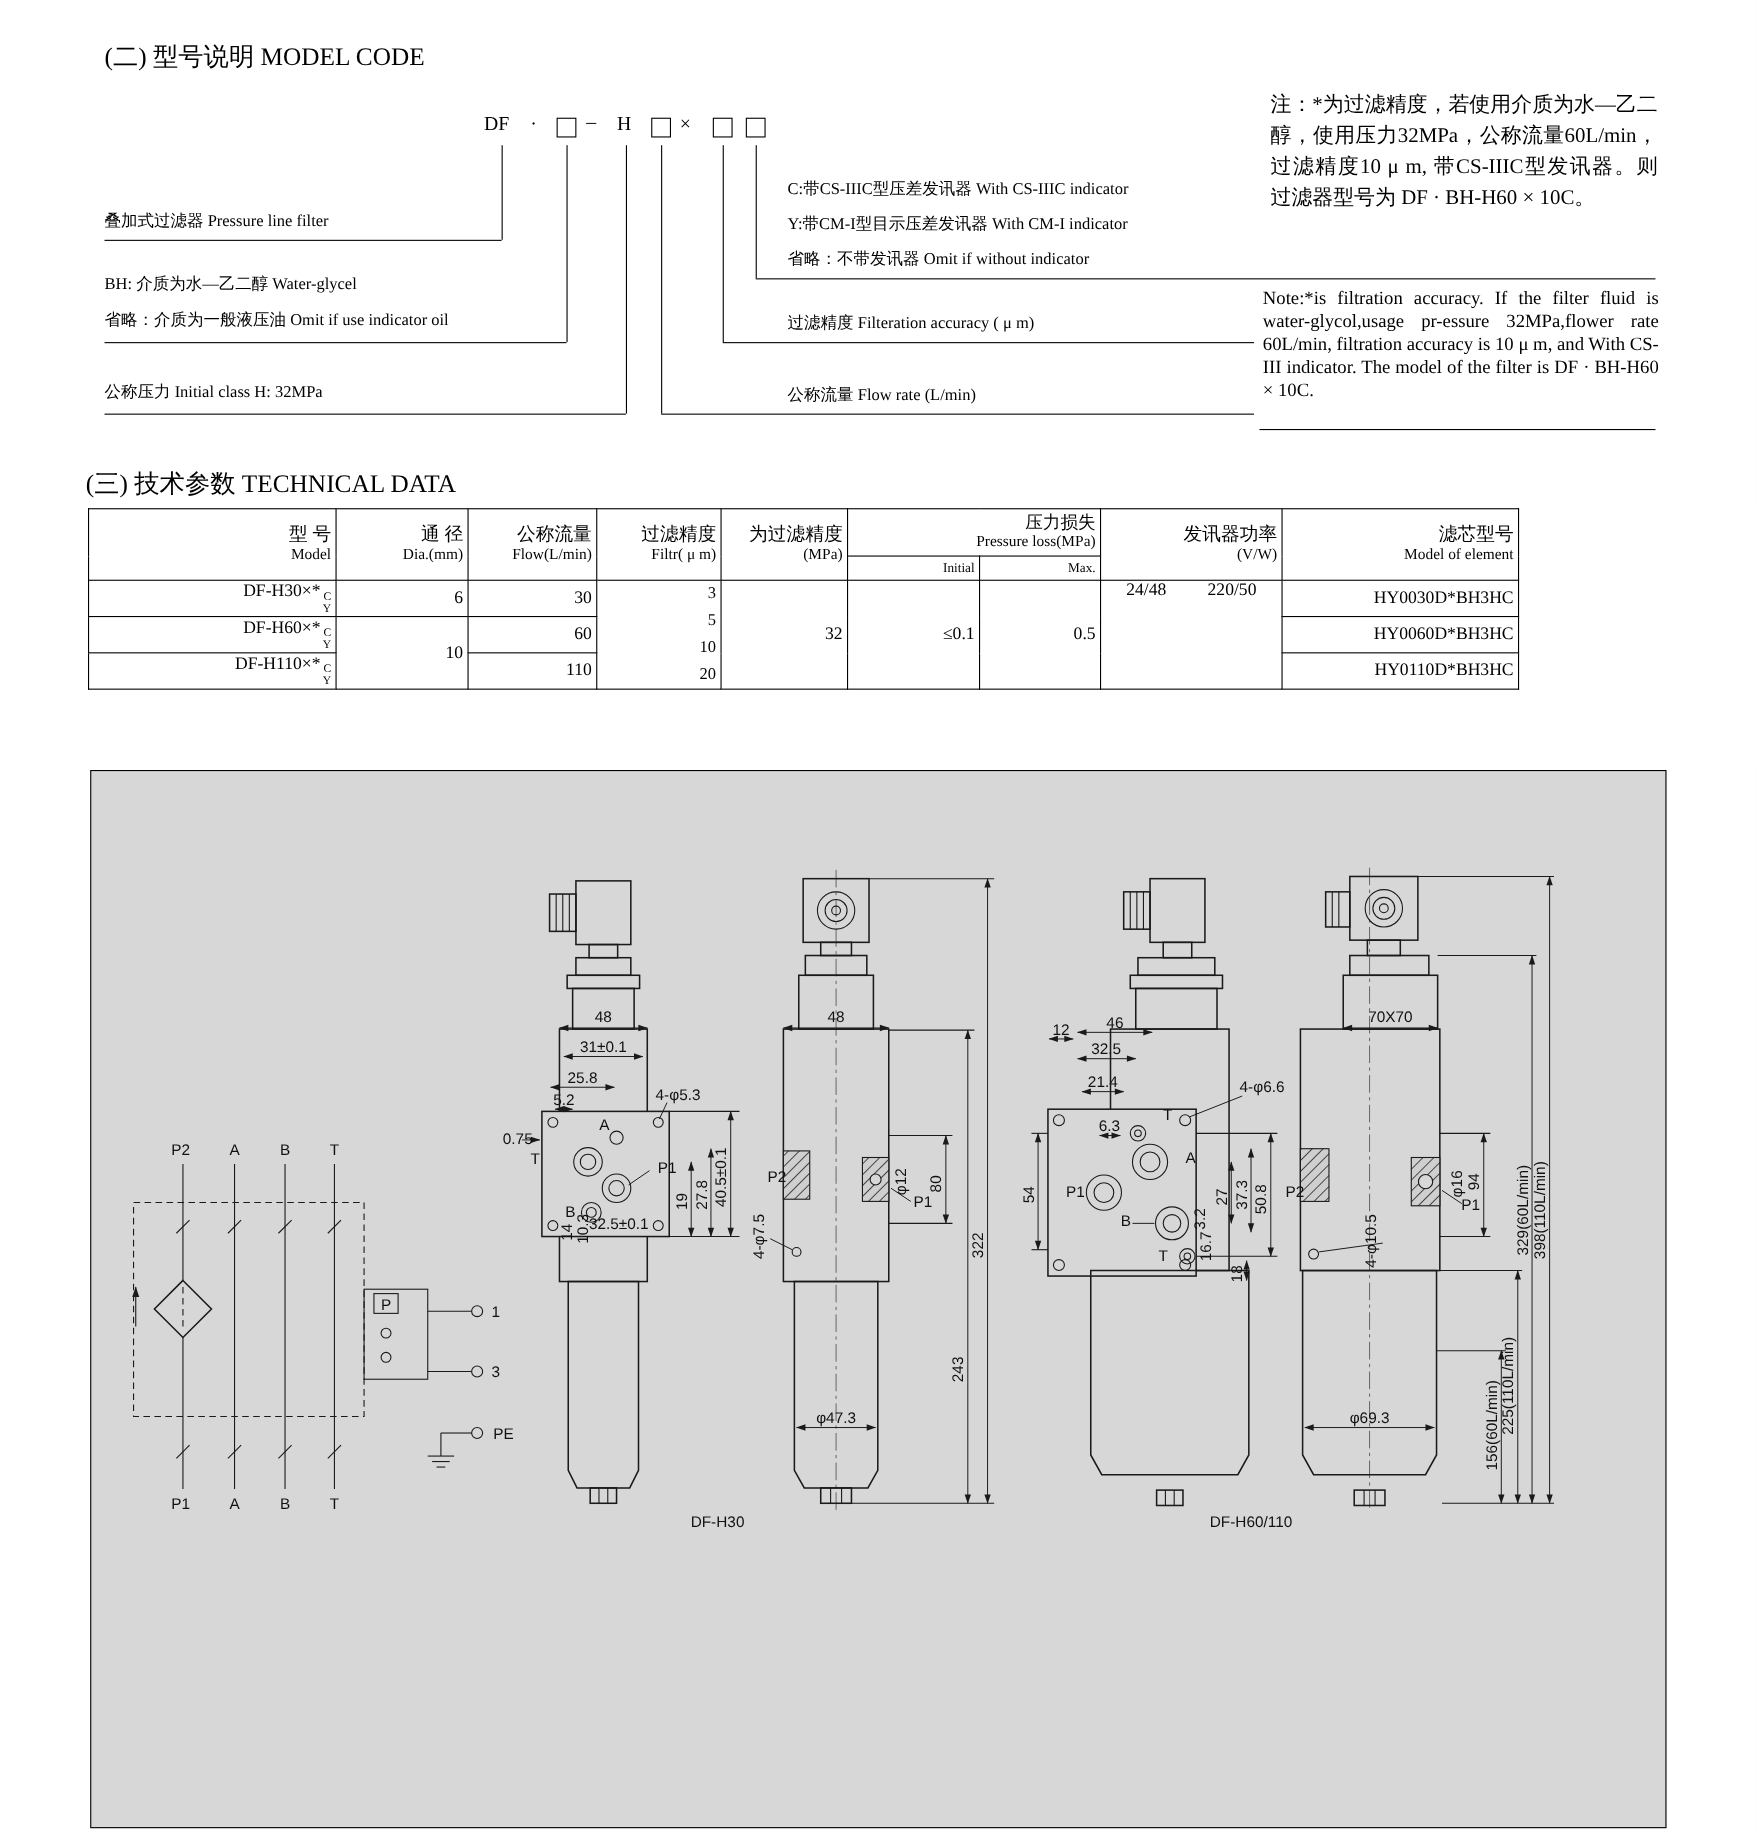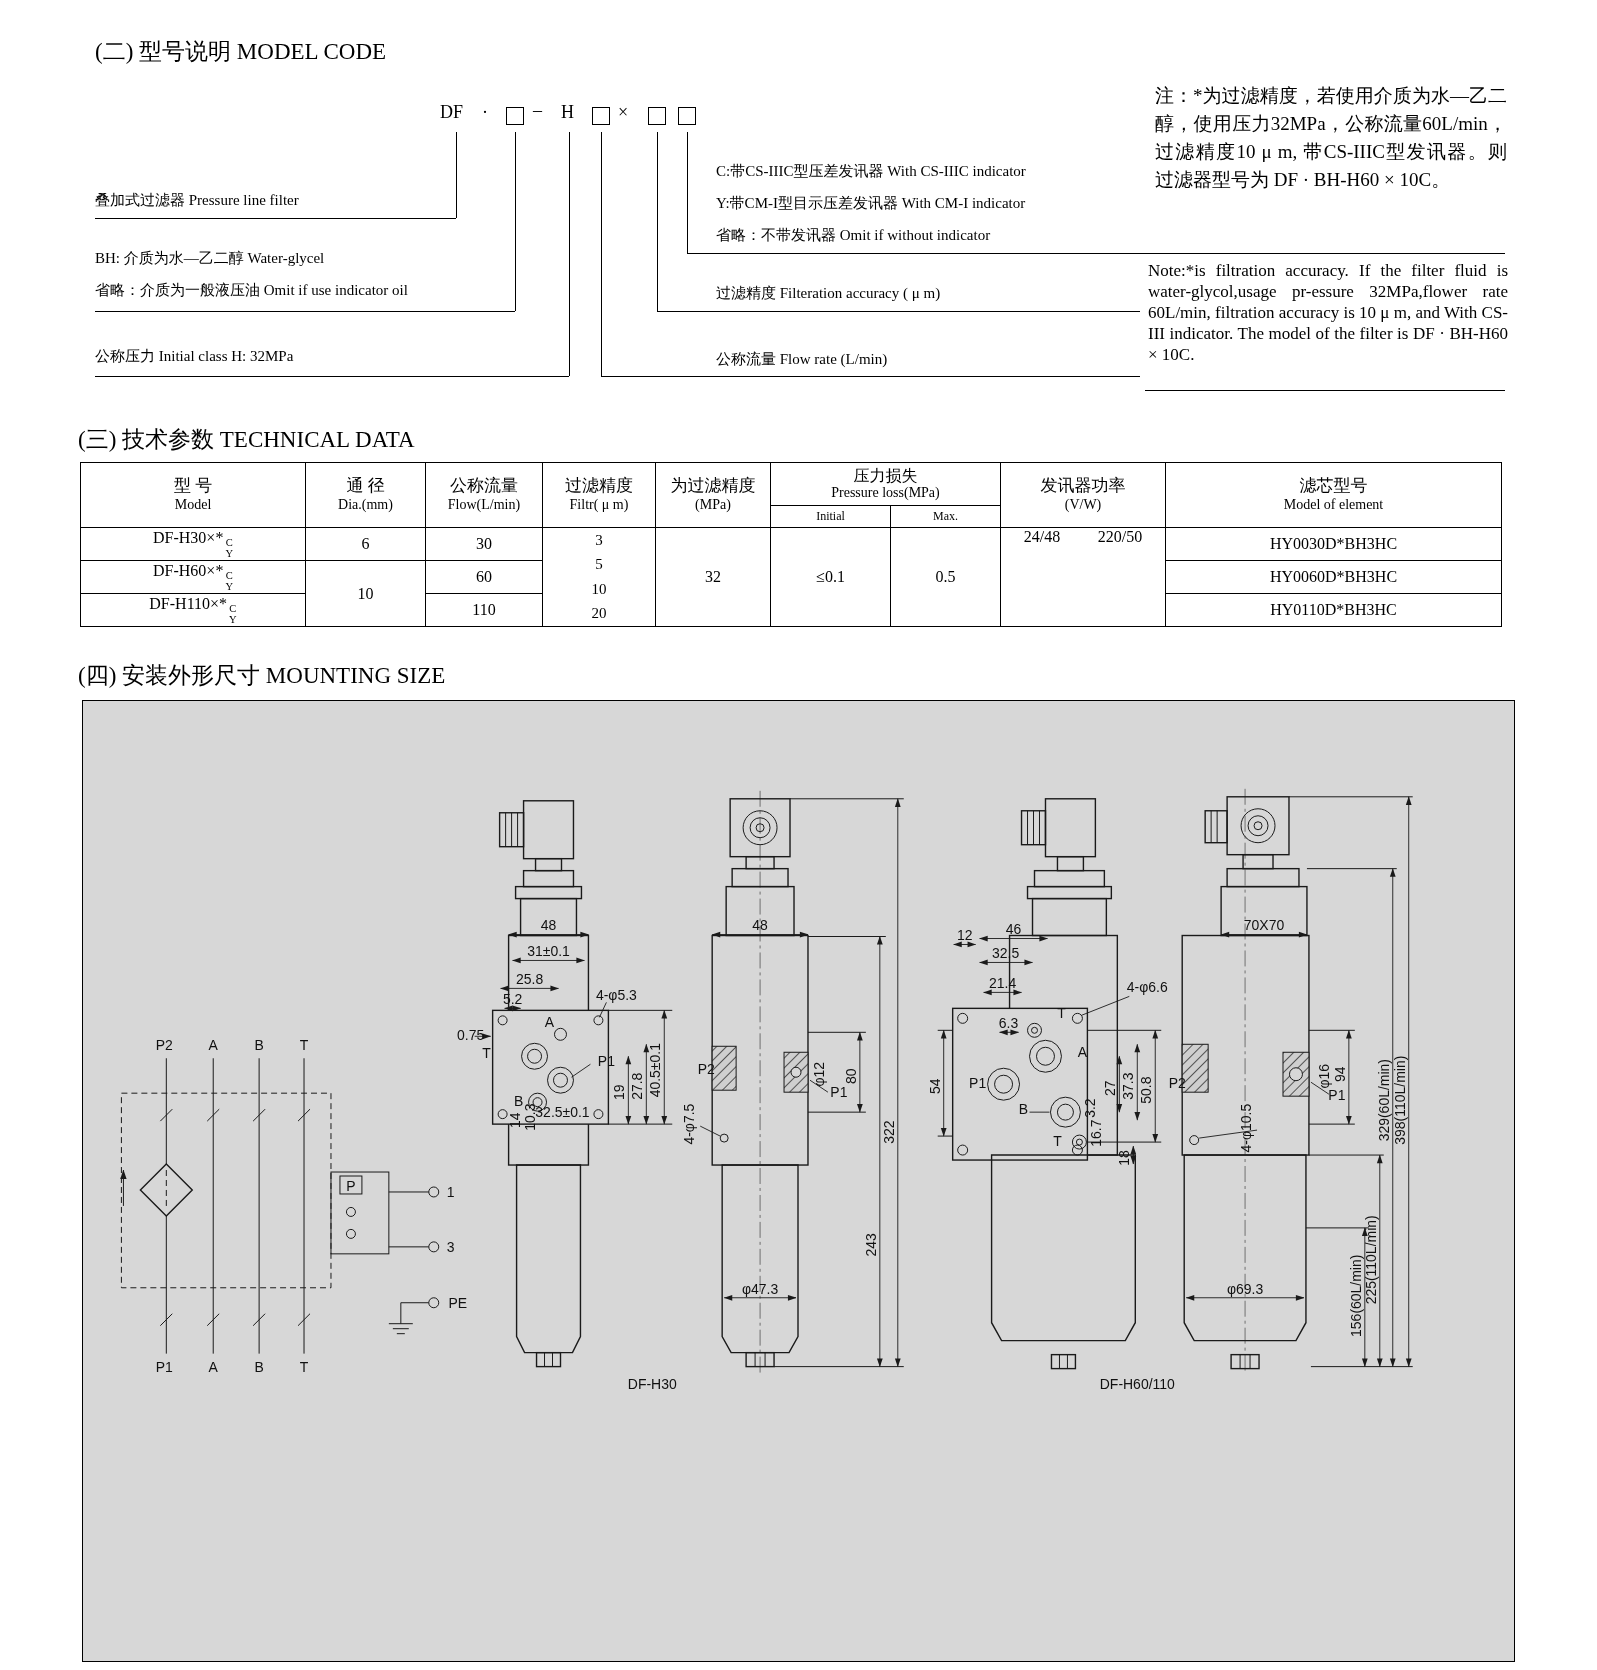--- a/index.html
+++ b/index.html
@@ -8,22 +8,22 @@
         font-family:"Liberation Serif",serif;overflow:hidden}
   .sec-title{position:absolute;font-size:23px;white-space:nowrap}
   .code-el{position:absolute;font-size:18px;white-space:nowrap}
   .code-box{position:absolute;width:18px;height:18px;border:1.5px solid #000;background:#fff}
   .vline{position:absolute;width:1px;background:#000}
   .hline{position:absolute;height:1px;background:#000}
   .dlabel{position:absolute;font-size:15px;white-space:nowrap}
   .note-zh{position:absolute;left:1155px;top:82px;width:352px;font-size:19px;line-height:28px;text-align:justify}
   .note-en{position:absolute;left:1148px;top:260px;width:360px;font-size:17px;line-height:21px;text-align:justify}
   
-  .tech{position:absolute;left:80px;top:462px;width:1422px;border-collapse:collapse;
-        text-align:center;font-size:16px;table-layout:fixed}
+  .tech{position:absolute;left:80px;top:462px;width:1301px;border-collapse:collapse;
+        text-align:right;font-size:16px;table-layout:fixed}
   .tech th,.tech td{border:1.2px solid #000;font-weight:normal;padding:0 4px;vertical-align:middle}
   .tech thead tr.r1{height:43px}
   .tech thead tr.r2{height:22px}
   .tech .zh{font-size:17px;line-height:1.2}
   .tech .en{font-size:14px;line-height:1.2}
   .tech .sub{font-size:12px}
   .tech tbody tr{height:33px}
   .stack4{display:flex;flex-direction:column;justify-content:space-around;height:97px;font-size:15px;line-height:1}
   .stack2{display:flex;flex-direction:row;justify-content:space-around;height:97px;line-height:1}
   .cy{display:inline-flex;flex-direction:column;font-size:10.5px;line-height:1;vertical-align:-3px;margin-left:2px}
@@ -181,21 +181,20 @@
         <td><span>DF-H110×*</span><span class="cy">
               <span>C</span>
               <span>Y</span>
             </span></td>
         <td>110</td>
         <td>HY0110D*BH3HC</td>
       </tr>
     </tbody>
   </table>
 
-  <div class="sec-title" style="left:78px;top:660px">(四) 安装外形尺寸  MOUNTING SIZE</div>
 
   <div class="panel">
     <svg id="mount-svg" viewBox="0 0 1433 962">
       <defs>
         <pattern id="hatch" width="7" height="7" patternUnits="userSpaceOnUse" patternTransform="rotate(45)">
           <rect width="7" height="7" fill="#cfcfcf"></rect>
           <line x1="0" y1="0" x2="0" y2="7" stroke="#333" stroke-width="1.6"></line>
         </pattern>
         <marker id="ar" viewBox="0 0 10 10" refX="9.5" refY="5" markerWidth="10" markerHeight="10" orient="auto-start-reverse">
           <path d="M0.5,1.8 L10,5 L0.5,8.2 Z" fill="#1a1a1a"></path>

